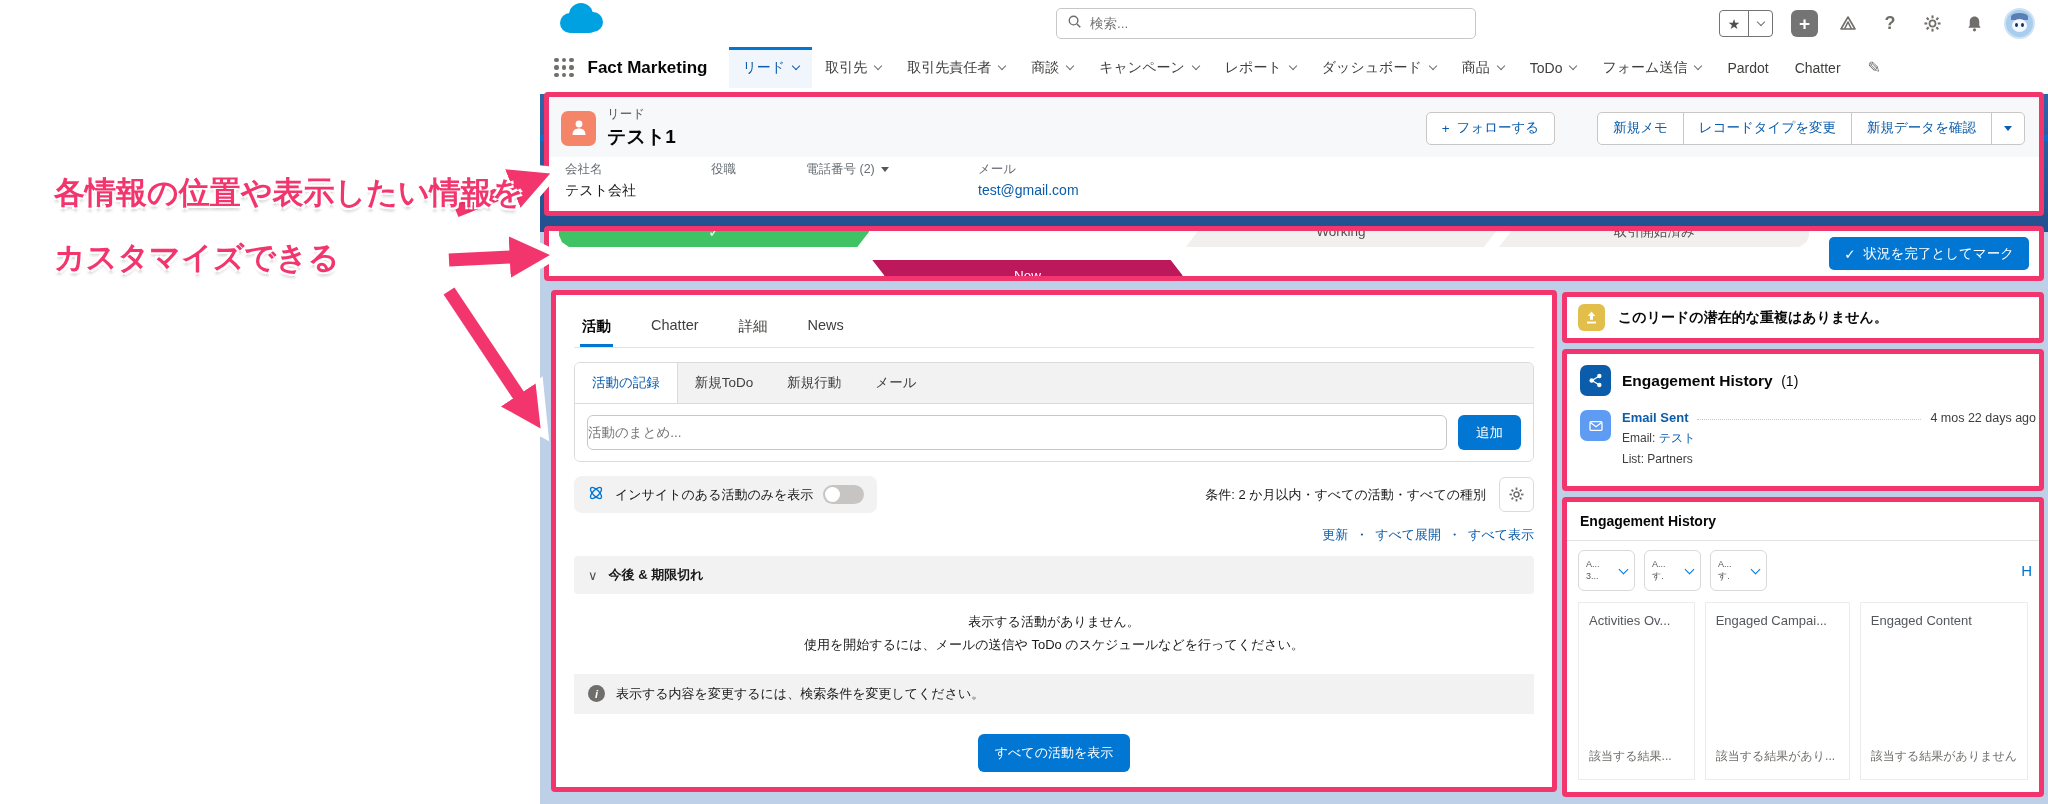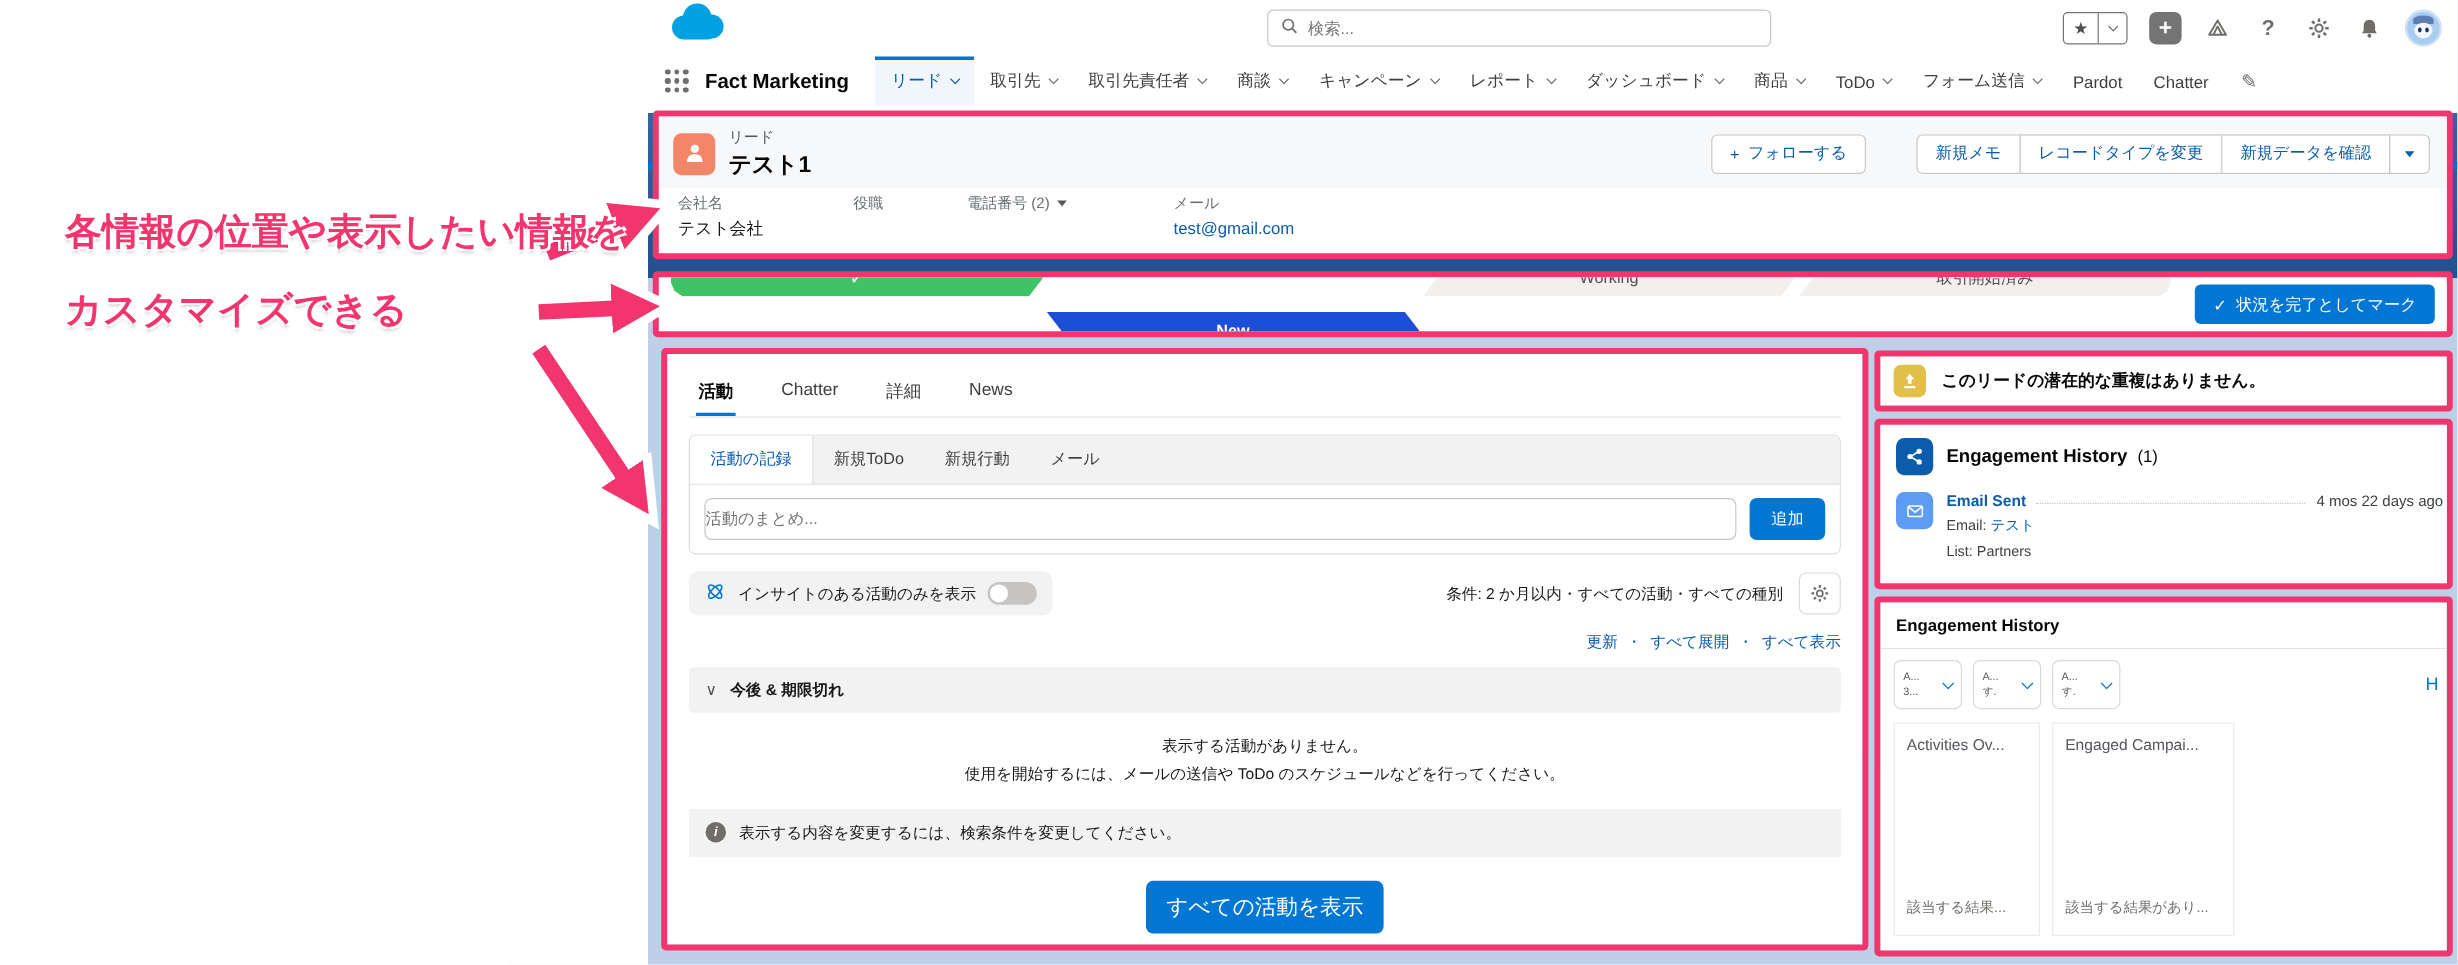--- a/index.html
+++ b/index.html
@@ -82,21 +82,21 @@
 
   
   .path-wrap { display:flex; align-items:center; height:100%; background:#fff; border-radius:9px; padding:7px 10px; }
   .steps { flex:1; display:flex; gap:3px; margin-right:20px; }
   .step { flex:1; height:31px; display:flex; align-items:center; justify-content:center;
           font-size:13.5px; color:#514f4d; background:#f1f0ee;
           clip-path:polygon(0 0, calc(100% - 12px) 0, 100% 50%, calc(100% - 12px) 100%, 0 100%, 12px 50%); }
   .step.first { clip-path:polygon(10px 0, calc(100% - 12px) 0, 100% 50%, calc(100% - 12px) 100%, 10px 100%, 3px 85%, 0 62%, 0 38%, 3px 15%); }
   .step.last  { clip-path:polygon(0 0, calc(100% - 10px) 0, calc(100% - 3px) 15%, 100% 38%, 100% 62%, calc(100% - 3px) 85%, calc(100% - 10px) 100%, 0 100%, 12px 50%); }
   .step.done { background:#3fc364; color:#fff; font-size:15px; }
-  .step.cur  { background:#1d4ed8; color:#fff; font-weight:bold;margin-top:44px; }
+  .step.cur  { background:#be185d; color:#fff; font-weight:normal;margin-top:44px; }
   .mark-btn { height:33px; background:#0176d3; color:#fff; border:none; border-radius:5px; font-size:13.5px;
               display:flex; align-items:center; gap:8px; padding:0 15px; white-space:nowrap; }
 
   
   .ap { padding:12px 18px 0; background:#fff; height:100%; }
   .atabs { display:flex; gap:36px; border-bottom:1px solid #e3e3e3; padding:0 6px; }
   .atab { font-size:14.5px; color:#3e3e3c; padding:10px 2px 11px; }
   .atab.sel { font-weight:bold; color:#080707; box-shadow:inset 0 -3px 0 #0176d3; }
   .composer-box { border:1px solid #dddbda; border-radius:6px; margin-top:14px; overflow:hidden; }
   .subtabs { display:flex; background:#f3f2f2; border-bottom:1px solid #dddbda; }
@@ -118,21 +118,21 @@
           font-size:13px; color:#0b5cab; }
   .sec { margin-top:12px; background:#f3f2f2; border-radius:4px; padding:10px 14px; font-size:13px;
          font-weight:bold; color:#181818; display:flex; gap:11px; align-items:center; }
   .sec .sc { font-weight:normal; color:#514f4d; font-size:13px; }
   .empty { text-align:center; font-size:13px; color:#181818; margin-top:17px; line-height:1.75; }
   .info { margin-top:17px; background:#f3f2f2; padding:11px 14px; display:flex; gap:11px; align-items:center;
           font-size:13px; color:#181818; }
   .info-i { width:17px; height:17px; border-radius:50%; background:#706e6b; color:#fff; font-size:11px;
             font-weight:bold; font-style:italic; display:flex; align-items:center; justify-content:center; flex:none; }
   .va-wrap { text-align:center; margin-top:20px; }
-  .va-btn { background:#0176d3; color:#fff; border:none; font-size:18px; padding:10px 17px; border-radius:6px; }
+  .va-btn { background:#0176d3; color:#fff; border:none; font-size:13px; padding:10px 17px; border-radius:6px; }
 
   
   .dup-inner { display:flex; align-items:center; gap:13px; padding:7px 11px; height:100%; background:#fff; }
   .dup-icon { width:27px; height:27px; background:#e2be4a; border-radius:6px; display:flex; align-items:center;
               justify-content:center; flex:none; }
   .dup-text { font-size:14px; font-weight:bold; color:#080707; white-space:nowrap; }
 
   .eh1 { padding:11px 13px; background:#fff; height:100%; overflow:hidden; }
   .eh1-head { display:flex; align-items:center; gap:11px; }
   .eh1-icon { width:31px; height:31px; background:#0b5cab; border-radius:7px; display:flex; align-items:center;
@@ -540,20 +540,24 @@
         <span class="eh2-link">H</span>
       </div>
       <div class="eh2-cols">
         <div class="col col1">
           <div class="col-title">Activities Ov...</div>
           <div class="col-empty">該当する結果...</div>
         </div>
         <div class="col col2">
           <div class="col-title">Engaged Campai...</div>
           <div class="col-empty">該当する結果があり...</div>
+        </div>
+        <div class="col col3">
+          <div class="col-title">Engaged Content</div>
+          <div class="col-empty">該当する結果がありません</div>
         </div>
       </div>
     </div>
   </div>
 
   <div class="anno-text">
     <div>各情報の位置や表示したい情報を</div>
     <div>カスタマイズできる</div>
   </div>
   <svg class="arrows">

